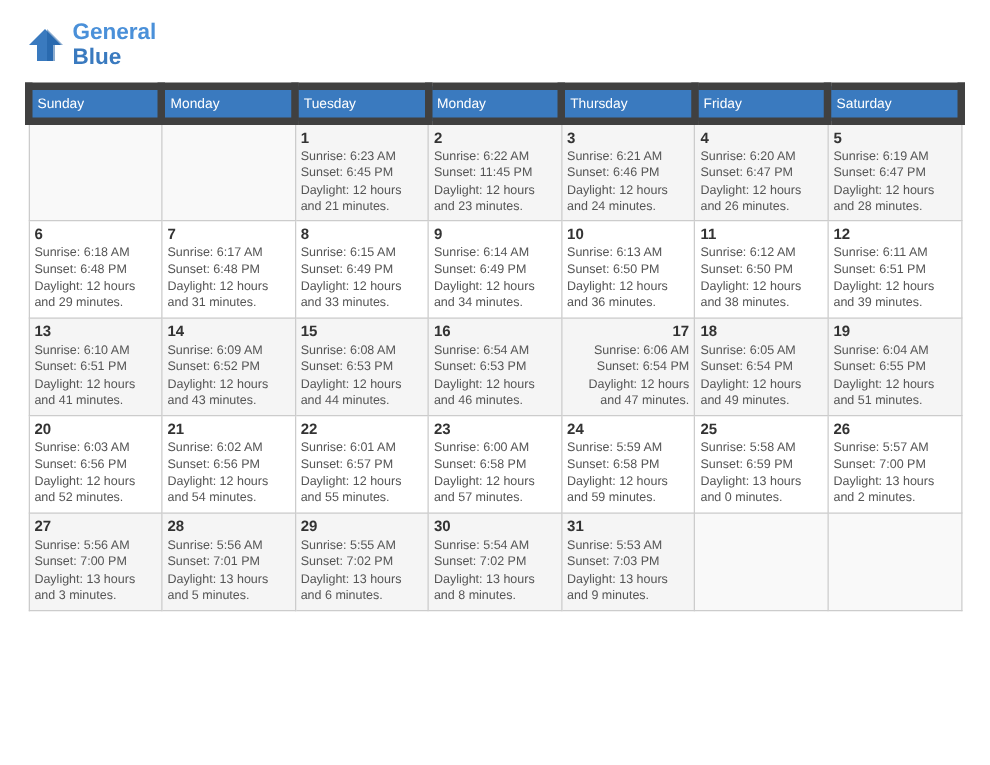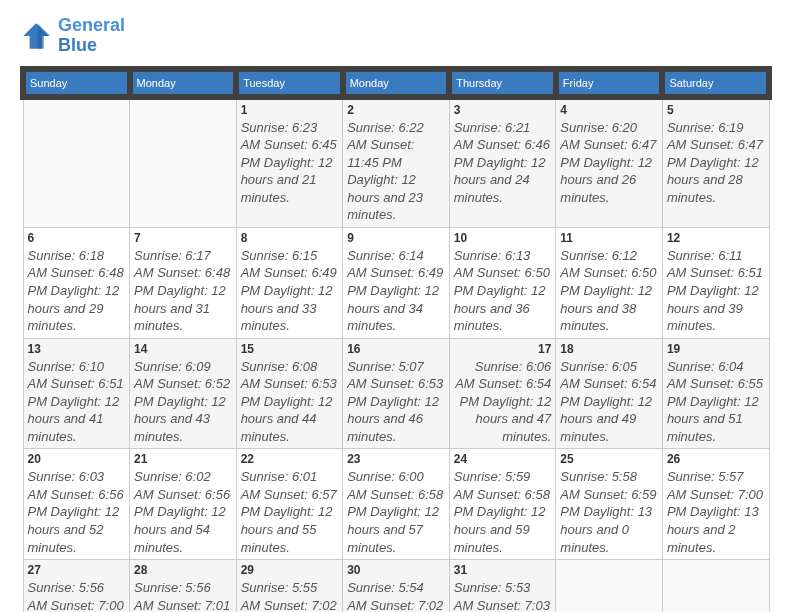--- a/index.html
+++ b/index.html
@@ -82,23 +82,22 @@
     }
     .day-num {
       font-size: 12px;
       font-weight: bold;
       color: #333;
       display: block;
       margin-bottom: 2px;
     }
     .day-info {
       color: #555;
-      font-size: 13px;
+      font-size: 10px;
       line-height: 1.35;
-      font-style: italic;
     }
     .empty-cell {
       background: #f9f9f9 !important;
     }
   </style>
 </head>
 <body>
 
 <div class="page">
   <div class="header">
@@ -223,21 +222,21 @@
 Daylight: 12 hours and 43 minutes.</div>
           </td>
           <td style="background: rgb(245, 245, 245); margin-top: 37px;">
             <span class="day-num">15</span>
             <div class="day-info">Sunrise: 6:08 AM
 Sunset: 6:53 PM
 Daylight: 12 hours and 44 minutes.</div>
           </td>
           <td style="background: rgb(245, 245, 245);">
             <span class="day-num">16</span>
-            <div class="day-info">Sunrise: 5:07 AM
+            <div class="day-info">Sunrise: 6:54 AM
 Sunset: 6:53 PM
 Daylight: 12 hours and 46 minutes.</div>
           </td>
           <td style="background: rgb(245, 245, 245); text-align: right;">
             <span class="day-num">17</span>
             <div class="day-info">Sunrise: 6:06 AM
 Sunset: 6:54 PM
 Daylight: 12 hours and 47 minutes.</div>
           </td>
           <td style="background: rgb(245, 245, 245);">

